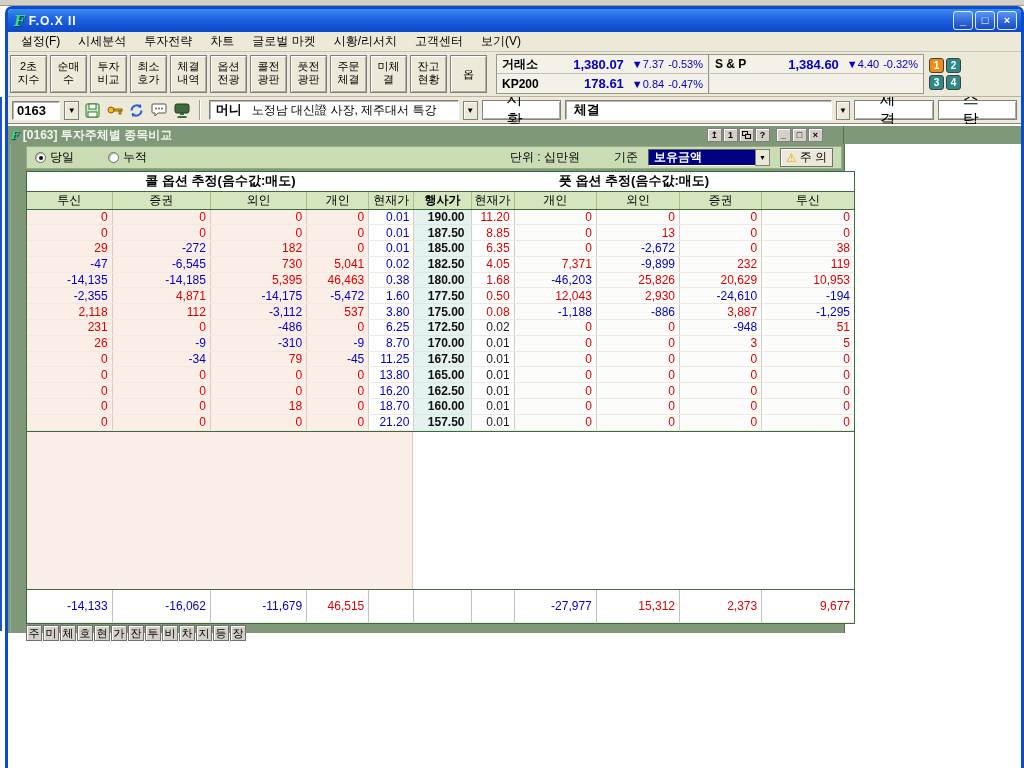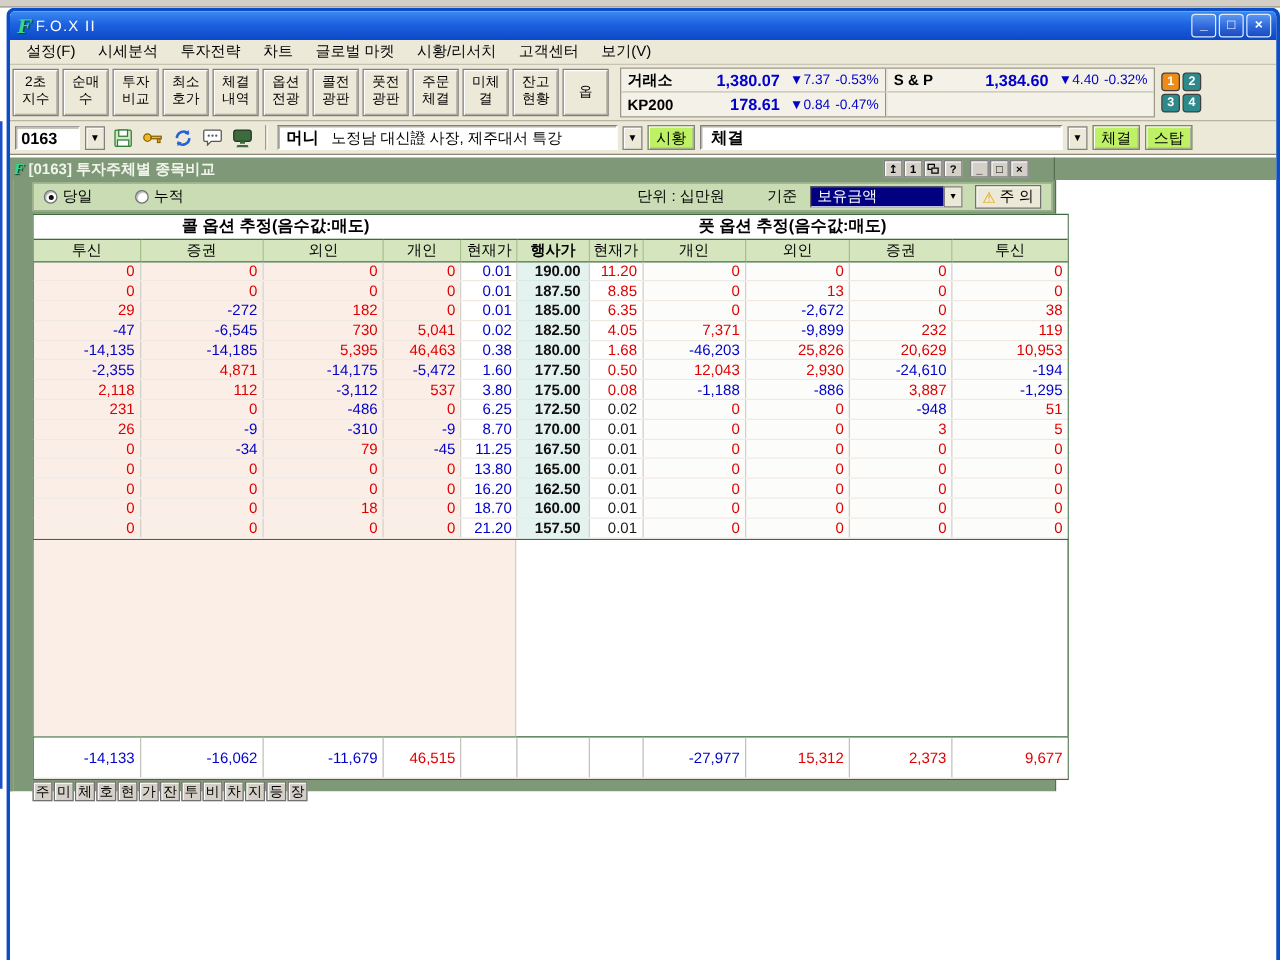--- a/index.html
+++ b/index.html
@@ -10,21 +10,21 @@
   .left-line { position:absolute; left:0; top:97px; width:2px; height:534px; background:#1E50C8; }
 
   
   .main-window { position:absolute; left:5px; top:6px; width:1019px; height:762px;
     border:3px solid #0B4DC8; border-bottom:none; border-radius:7px 7px 0 0;
     background:#ECE9D8; overflow:hidden; }
   .titlebar { height:23px; background:linear-gradient(180deg,#3A8AF2 0%,#1E62E0 45%,#0C48C8 100%);
     display:flex; align-items:center; padding:0 4px; border-radius:4px 4px 0 0; }
   .fox-logo { font-family:"DejaVu Serif","Liberation Serif",serif; font-style:italic; font-weight:bold;
     color:#35D58A; font-size:15px; margin:0 4px 0 2px; text-shadow:1px 1px 1px #043; }
-  .title-text { color:#FFFFFF; font-weight:normal; font-size:12px; letter-spacing:1px; flex:1; }
+  .title-text { color:#FFFFFF; font-weight:bold; font-size:12px; letter-spacing:1px; flex:1; }
   .win-btns { display:flex; gap:2px; }
   .win-btn { width:20px; height:19px; border-radius:3px; border:1px solid #DDEBFF;
     background:linear-gradient(180deg,#5A96F0 0%,#2C64D8 60%,#1A4CC0 100%);
     color:#fff; font-size:11px; font-weight:bold; display:flex; align-items:center; justify-content:center; line-height:1; }
 
   
   .menubar { height:20px; background:#ECE9D8; border-bottom:1px solid #C8C4B4; display:flex; align-items:center; padding-left:4px; }
   .menu-item { font-size:12px; color:#000; padding:2px 9px; cursor:default; }
 
   
@@ -51,22 +51,22 @@
   .cmdbar { height:27px; background:#ECE9D8; border-bottom:1px solid #8A8778; display:flex; align-items:center; padding:0 4px; gap:4px; }
   .sunken { background:#fff; border:1px solid; border-color:#808080 #FFFFFF #FFFFFF #808080; box-shadow:inset 1px 1px 0 #B8B4A8; }
   .code-box { width:52px; height:19px; font-weight:bold; font-size:13px; padding:1px 4px; }
   .dd-btn { width:16px; height:19px; background:#ECE9D8; border:1px solid #808080;
     box-shadow:inset 1px 1px 0 #fff; font-size:8px; color:#000; display:flex; align-items:center; justify-content:center; }
   .cmd-icon { width:20px; height:18px; display:flex; align-items:center; justify-content:center; }
   .vsep { width:2px; height:20px; border-left:1px solid #A09C8C; border-right:1px solid #FFFFFF; margin:0 4px; }
   .ticker-box { width:272px; height:20px; display:flex; align-items:center; padding:0 6px; gap:10px; overflow:hidden; white-space:nowrap; }
   .ticker-tag { font-weight:bold; font-size:13px; color:#000; }
   .ticker-text { font-size:12px; color:#000; }
-  .sm-btn { height:20px; background:#bef264; border:1px solid #808080; box-shadow:inset 1px 1px 0 #fff, inset -1px -1px 0 #B0ACA0;
-    font-size:12px; color:#000; padding:0 6px; display:flex; align-items:center; justify-content:center; }
+  .sm-btn { height:20px; background:#ffffff; border:1px solid #808080; box-shadow:inset 1px 1px 0 #fff, inset -1px -1px 0 #B0ACA0;
+    font-size:16px; color:#000; padding:0 24px; display:flex; align-items:center; justify-content:center; }
   .wide-combo { width:290px; height:20px; display:flex; align-items:center; padding:0 8px; }
   .wide-combo span { font-weight:bold; font-size:13px; }
 
   
   .mdi { position:relative; background:#FFFFFF; height:645px; }
   .inner-window { position:absolute; left:0; top:2px; width:1013px; height:507px; }
   .inner-titlebar { position:relative; height:18px; background:#7E9878; display:flex; align-items:center; padding:0 3px; }
   .inner-title-text { color:#F0F5EA; font-size:12px; font-weight:bold; margin-left:4px; flex:0 1 auto; }
   .it-divider { position:absolute; left:835px; top:0; width:1px; height:18px; background:#55704E; }
   .it-btns { position:absolute; left:699px; top:2px; display:flex; gap:1px; }
@@ -281,21 +281,21 @@
               <span class="radio sel"></span>
               <span>당일</span>
             </span>
             <span class="radio-group">
               <span class="radio"></span>
               <span>누적</span>
             </span>
             <span class="ctl-right">
               <span>단위 : 십만원</span>
               <span style="margin-left:24px;">기준</span>
-              <span style="display:flex; align-items:center;">
+              <span style="display:flex; align-items:center;font-weight:bold;">
                 <span class="basis-combo">보유금액</span>
                 <span class="basis-dd">▼</span>
               </span>
               <span class="warn-btn">
                 <span class="warn-icon">⚠</span>
                 <span>주 의</span>
               </span>
             </span>
           </div>
 

